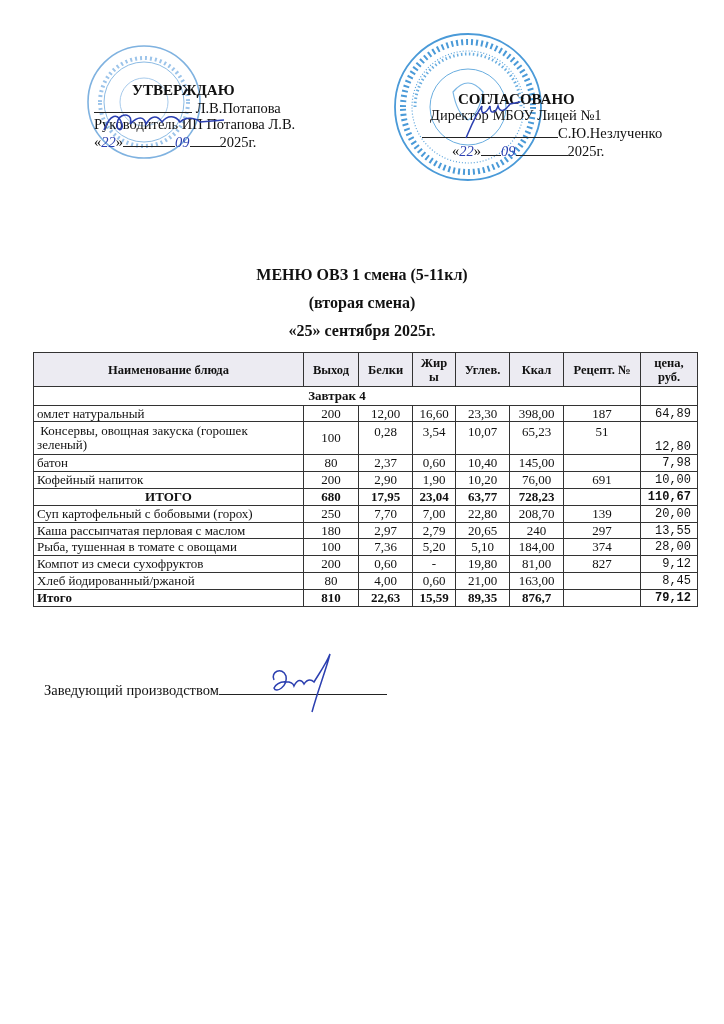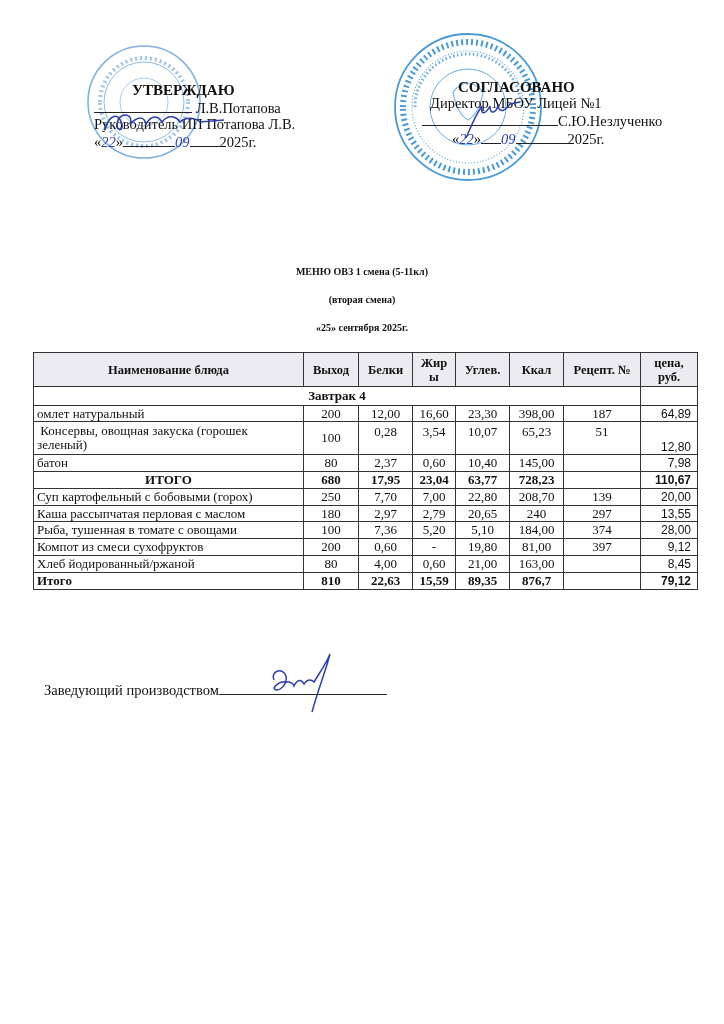--- a/index.html
+++ b/index.html
@@ -5,27 +5,27 @@
     html, body { margin: 0; padding: 0; background: #ffffff; }
     body { width: 724px; height: 1024px; position: relative; overflow: hidden;
            font-family: "Liberation Serif", "DejaVu Serif", serif; color: #111; }
     .abs { position: absolute; }
     .stamp { position: absolute; border-radius: 50%; }
     .stamp svg { width: 100%; height: 100%; display: block; }
     .approve { font-size: 14.5px; line-height: 16px; white-space: nowrap; }
     .approve .head { font-weight: bold; font-size: 15px; }
     .uline { display: inline-block; border-bottom: 1px solid #222; height: 14px; vertical-align: baseline; }
     .sig { position: absolute; }
-    .title { position: absolute; left: 0; width: 724px; text-align: center; font-weight: bold; font-size: 10px; }
+    .title { position: absolute; left: 0; width: 724px; text-align: center; font-weight: bold; font-size: 16px; }
     table.menu { position: absolute; left: 33px; top: 352px; border-collapse: collapse; font-size: 13px; table-layout: fixed; }
     table.menu td, table.menu th { border: 1px solid #333; padding: 0 3px; line-height: 14px; }
     table.menu th { background: #ecebf2; font-weight: bold; font-size: 12.5px; text-align: center; height: 33px; }
     table.menu td { text-align: center; }
     table.menu td.name { text-align: left; }
-    table.menu td.price { font-family: Liberation Sans, sans-serif; font-size: 12px; text-align: right; padding-right: 6px; }
+    table.menu td.price { font-family: Liberation Mono, monospace; font-size: 12px; text-align: right; padding-right: 6px; }
     table.menu tr.section td { font-weight: bold; height: 18px; }
     table.menu tr.total td { font-weight: bold; }
     table.menu tr.total td.name.center { text-align: center; }
     .footer { position: absolute; left: 44px; top: 680px; font-size: 14.5px; }
   </style>
 </head>
 <body>
 
 <div class="stamp" style="left:86px; top:44px; width:116px; height:116px;">
   <svg viewBox="0 0 116 116">
@@ -56,21 +56,21 @@
   </div>
   <div>Руководитель ИП Потапова Л.В.</div>
   <div>
     «<span style="color:#2b3fb0;font-style:italic;">22</span>»<span class="uline" style="width:52px;"></span><span style="color:#2b3fb0;font-style:italic;">09</span><span class="uline" style="width:30px;"></span><span>2025г.</span>
   </div>
 </div>
 <svg class="sig" style="left:100px; top:110px;" width="130" height="26" viewBox="0 0 130 26">
   <path d="M4 20 C10 4, 18 2, 22 14 C24 22, 14 22, 18 10 C22 2, 34 4, 30 14 C38 6, 44 6, 46 14 C52 4, 58 6, 62 12 C68 4, 76 6, 80 12 C86 6, 96 8, 100 12 L124 10" fill="none" stroke="#2b3fb0" stroke-width="1.6"></path>
 </svg>
 
-<div class="abs approve" style="left:422px; top:79px;">
+<div class="abs approve" style="left:422px; top:91px;">
   <div class="head" style="padding-left:36px;">СОГЛАСОВАНО</div>
   <div style="padding-left:8px;">Директор МБОУ Лицей №1</div>
   <div>
     <span class="uline" style="width:136px;"></span><span>С.Ю.Незлученко</span>
   </div>
   <div style="padding-left:30px;">
     «<span style="color:#2b3fb0;font-style:italic;">22</span>»<span class="uline" style="width:20px;"></span><span style="color:#2b3fb0;font-style:italic;">09</span><span class="uline" style="width:52px;"></span><span>2025г.</span>
   </div>
 </div>
 <svg class="sig" style="left:460px; top:100px;" width="70" height="40" viewBox="0 0 70 40">
@@ -133,20 +133,30 @@
     <tr style="height:17px">
       <td class="name">батон</td>
       <td>80</td>
       <td>2,37</td>
       <td>0,60</td>
       <td>10,40</td>
       <td>145,00</td>
       <td></td>
       <td class="price">7,98</td>
     </tr>
+    <tr style="height:17px">
+      <td class="name">Кофейный напиток</td>
+      <td>200</td>
+      <td>2,90</td>
+      <td>1,90</td>
+      <td>10,20</td>
+      <td>76,00</td>
+      <td>691</td>
+      <td class="price">10,00</td>
+    </tr>
     <tr class="total" style="height:17px">
       <td class="name center">ИТОГО</td>
       <td>680</td>
       <td>17,95</td>
       <td>23,04</td>
       <td>63,77</td>
       <td>728,23</td>
       <td></td>
       <td class="price">110,67</td>
     </tr>
@@ -181,21 +191,21 @@
       <td>374</td>
       <td class="price">28,00</td>
     </tr>
     <tr style="height:17px">
       <td class="name">Компот из смеси сухофруктов</td>
       <td>200</td>
       <td>0,60</td>
       <td>-</td>
       <td>19,80</td>
       <td>81,00</td>
-      <td>397</td>
+      <td>827</td>
       <td class="price">9,12</td>
     </tr>
     <tr style="height:17px">
       <td class="name">Хлеб йодированный/ржаной</td>
       <td>80</td>
       <td>4,00</td>
       <td>0,60</td>
       <td>21,00</td>
       <td>163,00</td>
       <td></td>

